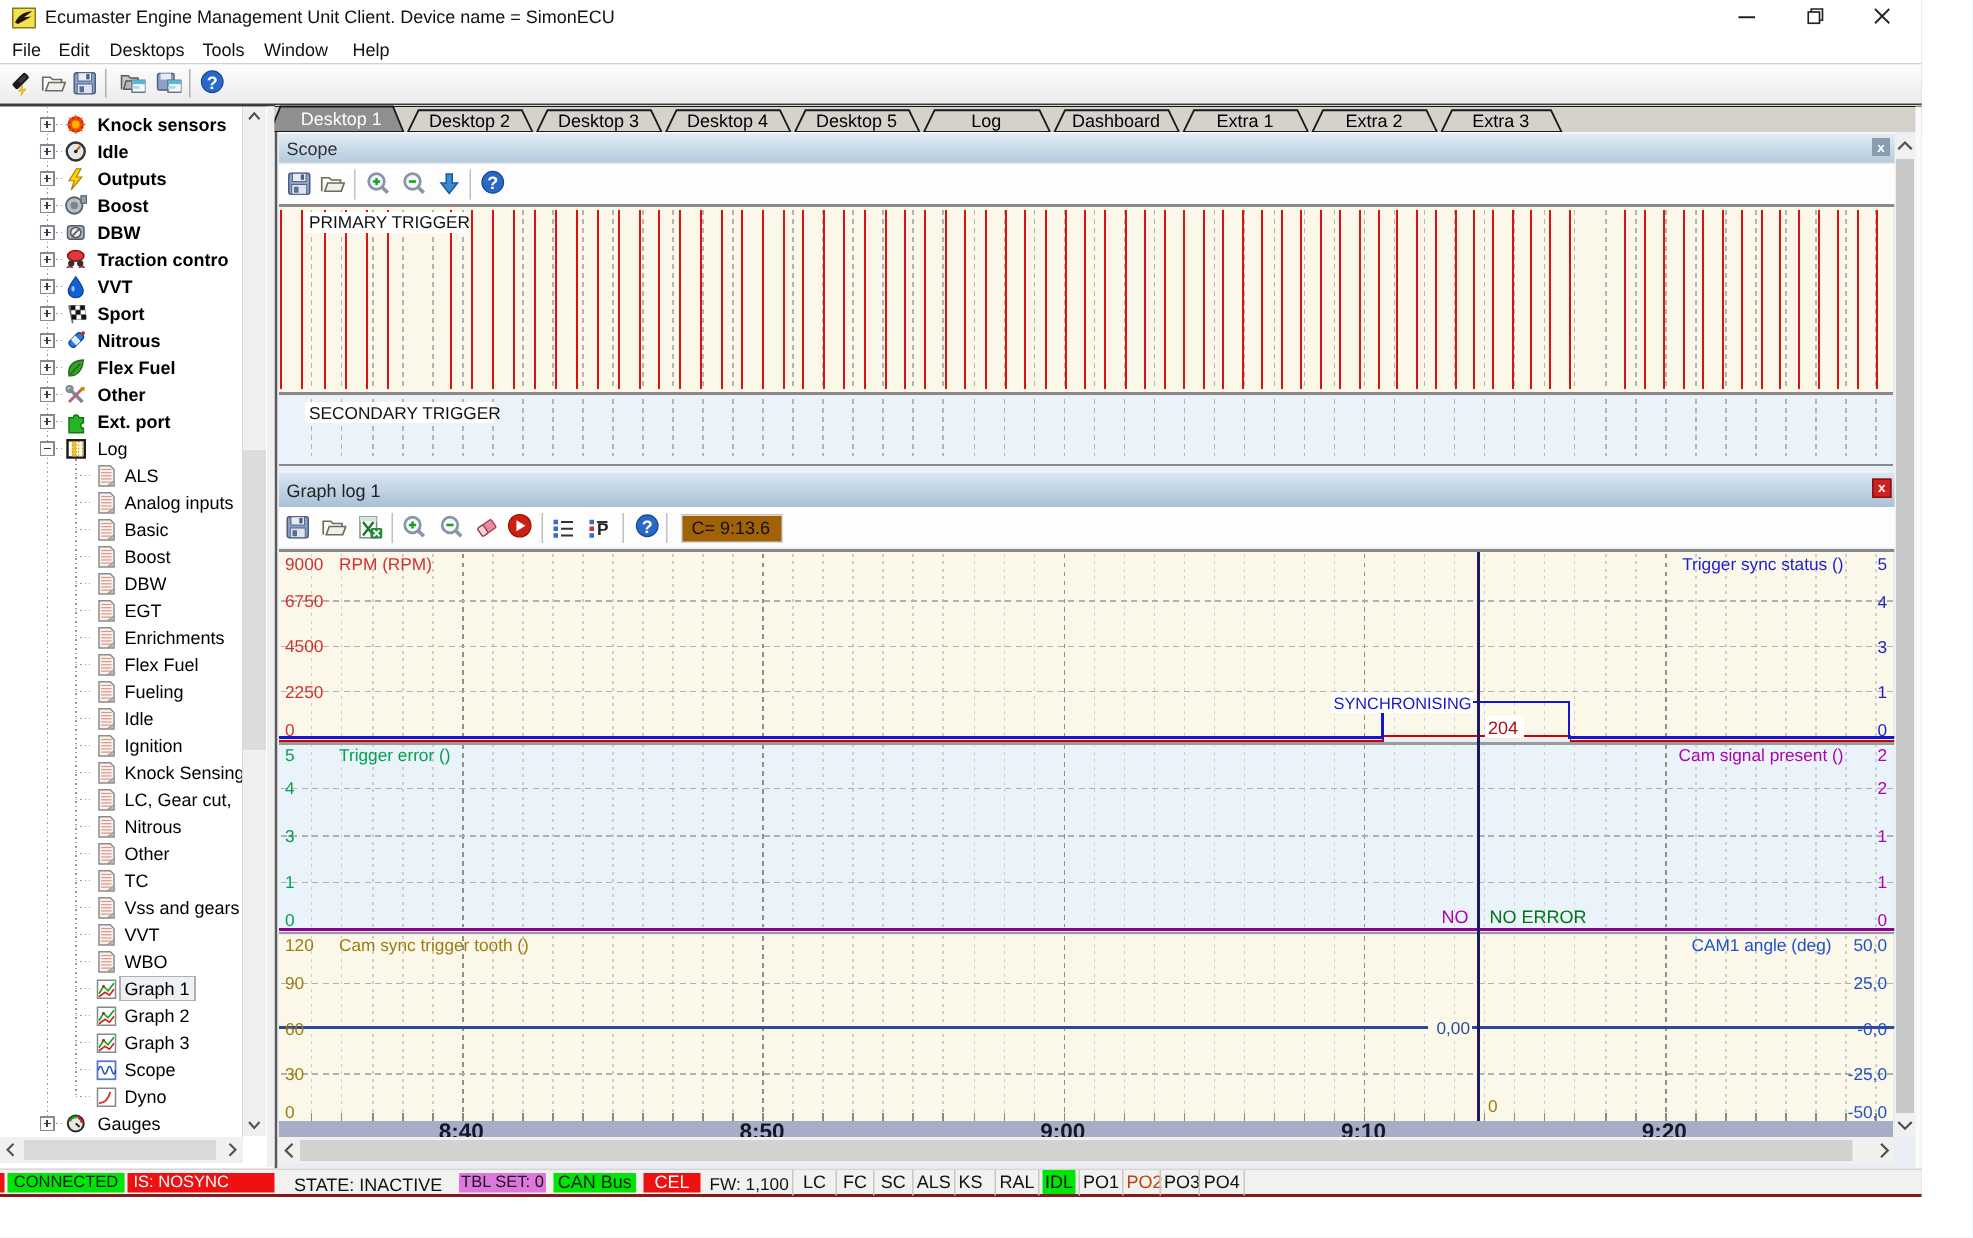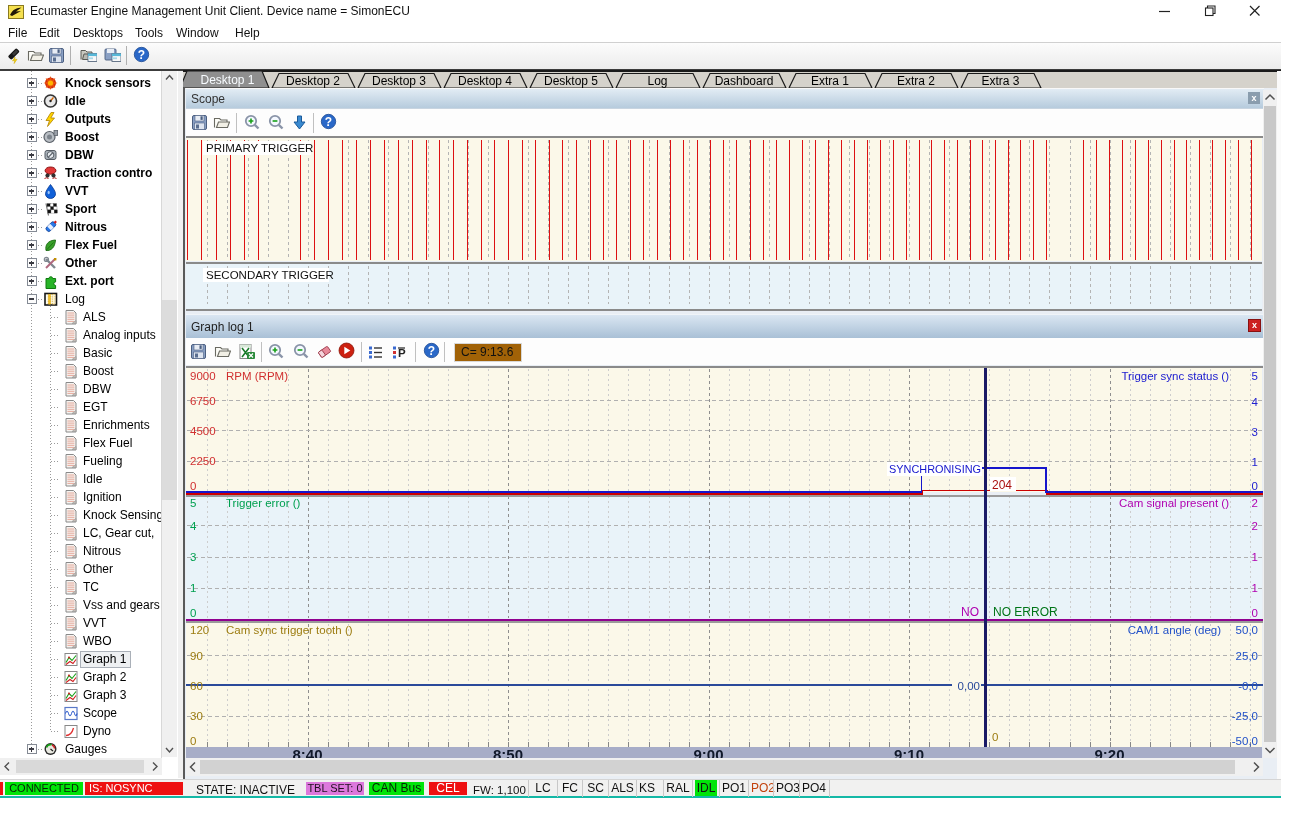--- a/index.html
+++ b/index.html
@@ -1016,34 +1016,34 @@
       </div>
       <div class="abs" style="left:1078px;top:19px;width:14px;height:668px;background:#f0f0f0">
         <svg class="abs" style="left:0;top:0" width="14" height="668" viewBox="0 0 14 668" xmlns="http://www.w3.org/2000/svg">
           <path d="M 2.5 9.5 l 4.5 -4.5 l 4.5 4.5" fill="none" stroke="#505050" stroke-width="1.5"></path>
           <rect x="1" y="16" width="12" height="636" fill="#c8c8c8"></rect>
           <path d="M 2.5 658 l 4.5 4.5 l 4.5 -4.5" fill="none" stroke="#505050" stroke-width="1.5"></path>
         </svg>
       </div>
       <div class="abs" style="left:1092px;top:0;width:4px;height:708px;background:#fafafa"></div>
     </div>
-    <div class="abs" style="left:0;top:779px;width:1281px;height:19px;background:#f1f1f0;border-top:1px solid #d5d5d5;border-bottom:2px solid #14b8a6;font-size:11px">
+    <div class="abs" style="left:0;top:779px;width:1281px;height:19px;background:#f1f1f0;border-top:1px solid #d5d5d5;border-bottom:2px solid #7f1d1d;font-size:11px">
       <div class="abs" style="left:5px;top:2px;width:78px;height:13px;background:#00e408;color:#052005;text-align:center;line-height:13px;white-space:nowrap;overflow:hidden;font-size:11px">CONNECTED</div>
       <div class="abs" style="left:85px;top:2px;width:98px;height:13px;background:#ee1111;color:#fff;font-size:11px;line-height:13px;padding-left:4px">IS: NOSYNC</div>
       <div class="abs" style="left:0;top:2px;width:3px;height:13px;background:#ee1111"></div>
       <div class="abs" style="left:196px;top:3px;font-size:12px;color:#111">STATE: INACTIVE</div>
       <div class="abs" style="left:306px;top:2px;width:58px;height:13px;background:#dc78dc;color:#201020;text-align:center;line-height:13px;white-space:nowrap;overflow:hidden;font-size:11px">TBL SET: 0</div>
       <div class="abs" style="left:369px;top:2px;width:55px;height:13px;background:#00e408;color:#052005;text-align:center;line-height:13px;white-space:nowrap;overflow:hidden;font-size:12px">CAN Bus</div>
       <div class="abs" style="left:429px;top:2px;width:38px;height:13px;background:#ee1111;color:#ffffff;text-align:center;line-height:13px;white-space:nowrap;overflow:hidden;font-size:12px">CEL</div>
       <div class="abs" style="left:473px;top:3.5px;font-size:11.5px;color:#111">FW: 1,100</div>
       <div class="abs" style="left:528px;top:0;width:29px;height:17px;border-left:1px solid #c8c8c8;text-align:center;font-size:12px;color:#111;line-height:17px"><span style="background:transparent;padding:1px 2px">LC</span></div>
       <div class="abs" style="left:557px;top:0;width:25px;height:17px;border-left:1px solid #c8c8c8;text-align:center;font-size:12px;color:#111;line-height:17px"><span style="background:transparent;padding:1px 2px">FC</span></div>
       <div class="abs" style="left:582px;top:0;width:26px;height:17px;border-left:1px solid #c8c8c8;text-align:center;font-size:12px;color:#111;line-height:17px"><span style="background:transparent;padding:1px 2px">SC</span></div>
       <div class="abs" style="left:608px;top:0;width:28px;height:17px;border-left:1px solid #c8c8c8;text-align:center;font-size:12px;color:#111;line-height:17px"><span style="background:transparent;padding:1px 2px">ALS</span></div>
       <div class="abs" style="left:636px;top:0;width:27px;height:17px;border-left:1px solid #c8c8c8;text-align:left;font-size:12px;color:#111;line-height:17px"><span style="background:transparent;padding:1px 2px">KS</span></div>
       <div class="abs" style="left:663px;top:0;width:29px;height:17px;border-left:1px solid #c8c8c8;text-align:center;font-size:12px;color:#111;line-height:17px"><span style="background:transparent;padding:1px 2px">RAL</span></div>
       <div class="abs" style="left:692px;top:0;width:27px;height:17px;border-left:1px solid #c8c8c8;text-align:center;font-size:12px;color:#111;line-height:17px"><span style="background:#00e408;padding:1px 2px">IDL</span></div>
       <div class="abs" style="left:719px;top:0;width:29px;height:17px;border-left:1px solid #c8c8c8;text-align:right;font-size:12px;color:#111;line-height:17px"><span style="background:transparent;padding:1px 2px">PO1</span></div>
       <div class="abs" style="left:748px;top:0;width:25px;height:17px;border-left:1px solid #c8c8c8;text-align:center;font-size:12px;color:#c2410c;line-height:17px"><span style="background:transparent;padding:1px 2px">PO2</span></div>
       <div class="abs" style="left:773px;top:0;width:26px;height:17px;border-left:1px solid #c8c8c8;text-align:center;font-size:12px;color:#111;line-height:17px"><span style="background:transparent;padding:1px 2px">PO3</span></div>
-      <div class="abs" style="left:799px;top:0;width:30px;height:17px;border-left:1px solid #c8c8c8;font-size:12px;color:#111;line-height:17px"><span style="background:transparent;padding:1px 2px">PO4</span></div>
+      <div class="abs" style="left:799px;top:0;width:30px;height:17px;border-left:1px solid #c8c8c8;text-align:center;font-size:12px;color:#111;line-height:17px"><span style="background:transparent;padding:1px 2px">PO4</span></div>
       <div class="abs" style="left:829px;top:0;width:1px;height:17px;background:#c8c8c8"></div>
     </div>
   </div>
 </body></html>

